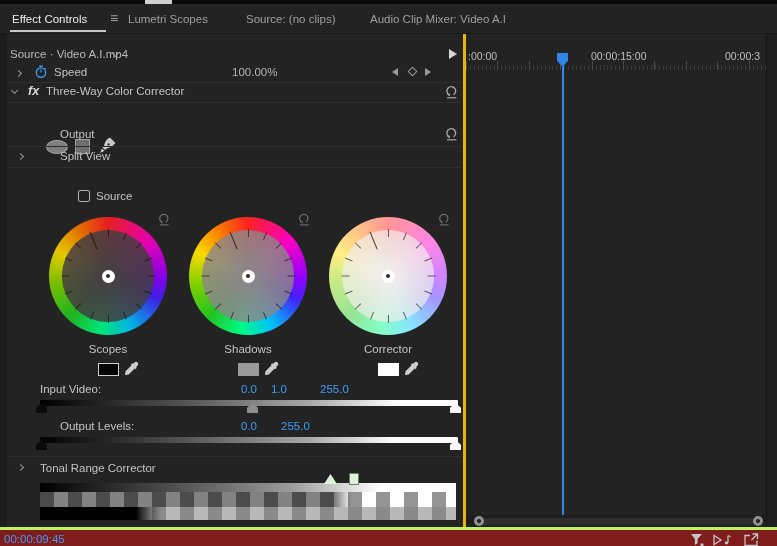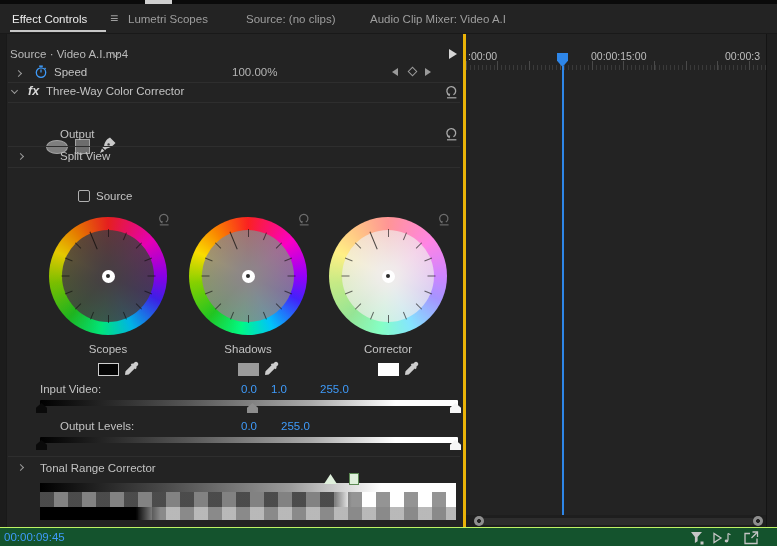--- a/index.html
+++ b/index.html
@@ -106,21 +106,21 @@
                      repeating-linear-gradient(90deg,#3a3a3a 0 1px, transparent 1px 3.93px);
     background-size:100% 9px, 100% 5px; background-position:left bottom, left bottom; background-repeat:no-repeat; }
   .playhead-marker { position:absolute; left:91px; top:19px; width:11px; height:14px; background:#2e86e8; clip-path:polygon(0 0,100% 0,100% 55%,50% 100%,0 55%); }
   .playhead-line { position:absolute; left:96px; top:32px; width:1.5px; height:450px; background:#2e86e8; }
   .tl-scroll-track { position:absolute; left:0; top:481px; width:314px; height:13px; background:#1e1e1e; }
   .tl-scroll-bar { position:absolute; left:10px; top:484px; width:279px; height:7px; background:#2d2d2d; border-radius:4px; }
   .tl-scroll-knob { position:absolute; top:482px; width:10px; height:10px; border-radius:50%; background:radial-gradient(circle,#232323 0 1.8px, #8f8f8f 2.2px); }
   .tl-right-edge { position:absolute; left:300px; top:0; width:14px; height:493px; background:#1f1f1f; border-left:1px solid #141414; }
 
   
-  .footer { position:absolute; left:0; top:527px; width:777px; height:19px; background:#14532d; border-top:1px solid #bef264; }
+  .footer { position:absolute; left:0; top:527px; width:777px; height:19px; background:#7f1d1d; border-top:3px solid #bef264; }
   .footer-tc { position:absolute; left:4px; top:3px; color:#3f9bfa; font-size:11.5px; }
   .foot-icon { position:absolute; top:3px; width:18px; height:14px; }
 
   svg { overflow:visible; }
 </style>
 </head>
 <body>
 
 <div class="app">
 

